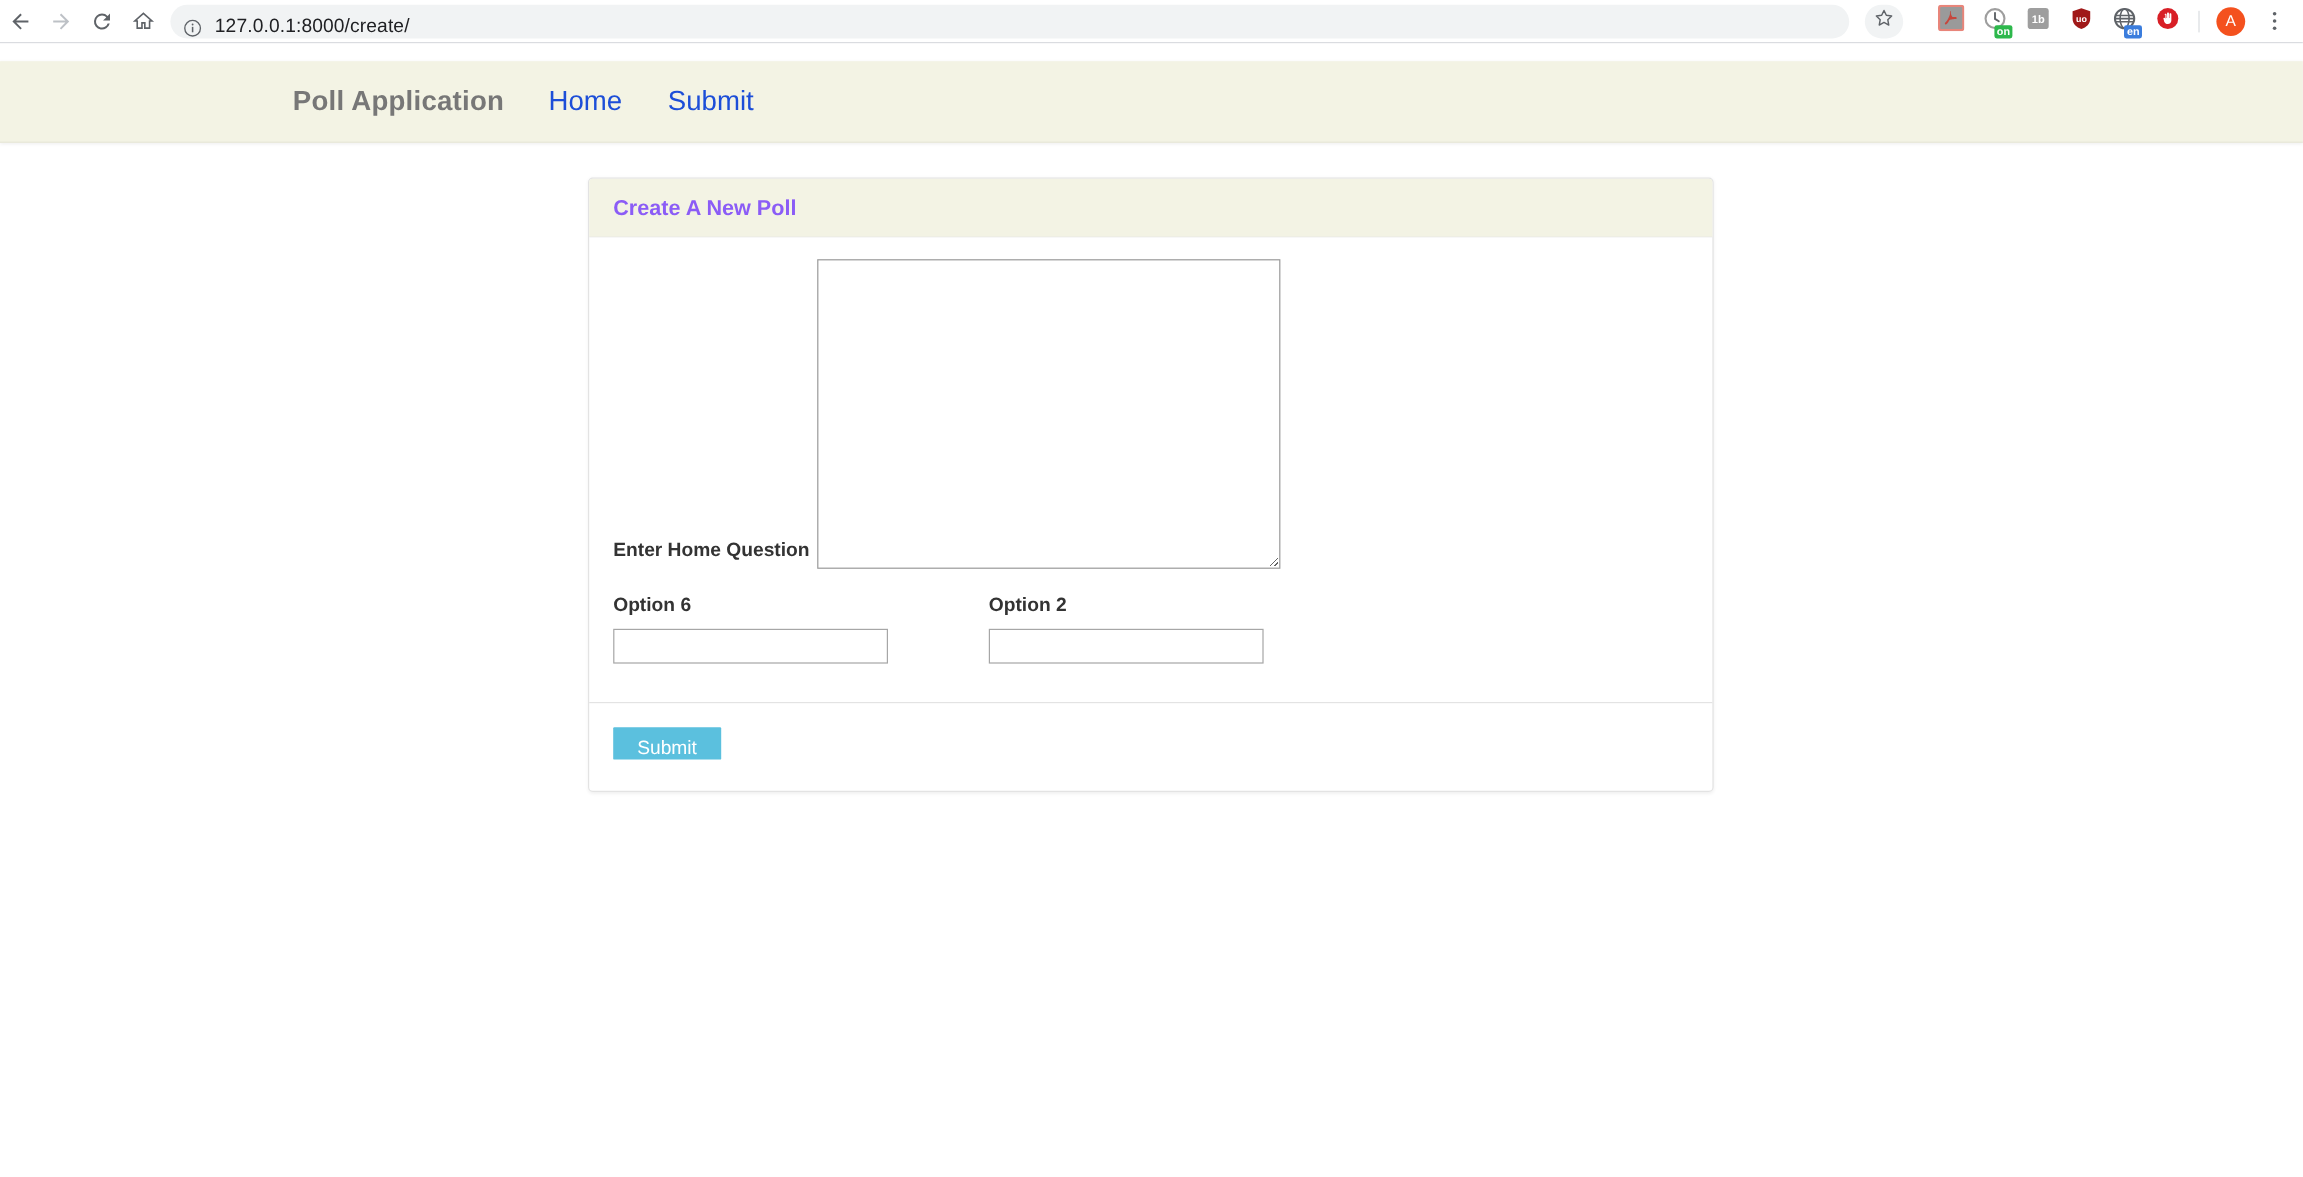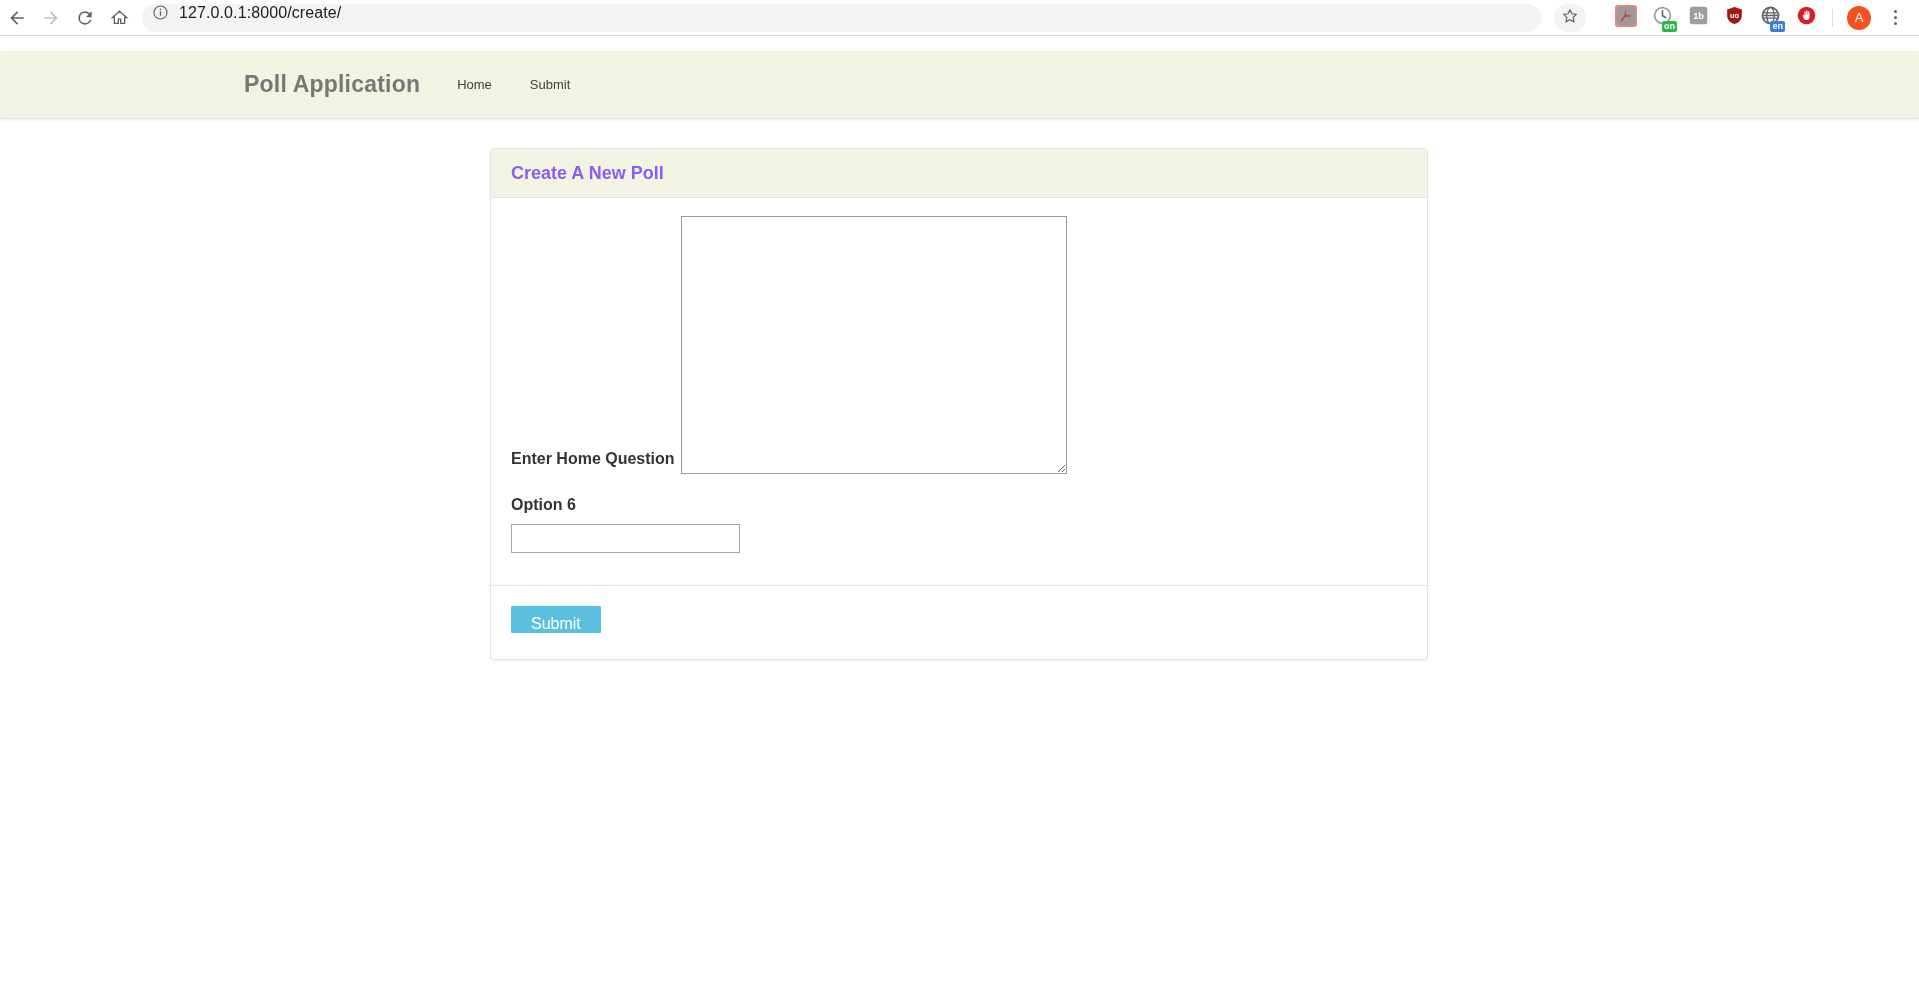--- a/index.html
+++ b/index.html
@@ -26,21 +26,21 @@
     border-radius: 50%;
   }
   .nav-btn svg { display: block; }
 
   #omnibox {
     flex: 1 1 auto;
     height: 28px;
     margin: 0 10px 0 6px;
     background: #f1f3f4;
     border-radius: 14px;
-    display: flex; align-items: flex-start;
+    display: flex; align-items: flex-end;
     padding: 0 10px;
     min-width: 0;
   }
   #info-icon { flex: 0 0 auto; margin-right: 10px; display:flex; }
   #url-text {
     font-size: 16px;
     color: #202124;
     white-space: nowrap;
     letter-spacing: 0.1px;
     font-family: "Liberation Sans", sans-serif;
@@ -114,22 +114,22 @@
   }
   #brand {
     margin-left: 244px;
     font-size: 23px;
     font-weight: bold;
     color: #777777;
     letter-spacing: 0.2px;
   }
   .nav-link {
     margin-left: 37px;
-    font-size: 13px;
-    color: #404040;
+    font-size: 23px;
+    color: #1d4ed8;
     text-decoration: none;
   }
   #nav-link-create { margin-left: 38px; }
 
   
   #poll-card {
     position: absolute;
     top: 97px;
     left: 490px;
     width: 938px;
@@ -374,20 +374,24 @@
         <textarea id="question-textarea" placeholder="" style=""></textarea>
       </div>
 
       <div id="options-row">
 
         <div class="option-group">
           <label class="option-label">Option 6</label>
           <input class="option-input" type="text" placeholder="" style="">
         </div>
 
+        <div class="option-group">
+          <label class="option-label">Option 2</label>
+          <input class="option-input" type="text" placeholder="" style="">
+        </div>
 
 
       </div>
     </div>
 
     <div id="card-footer">
       <button id="submit-button" type="button">Submit</button>
     </div>
 
   </div>

